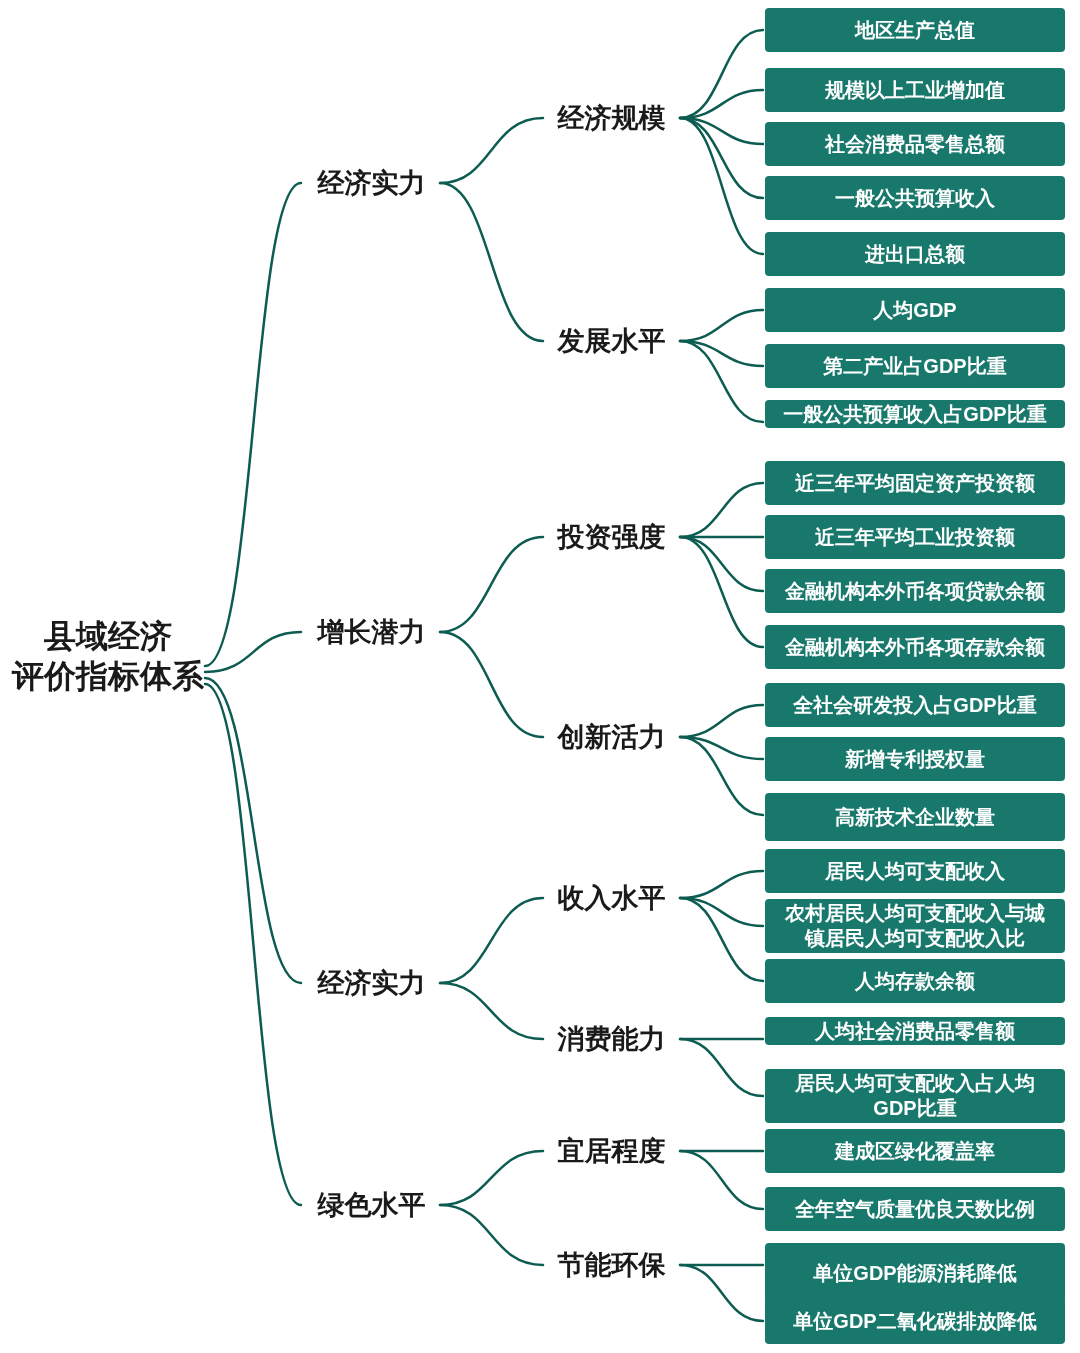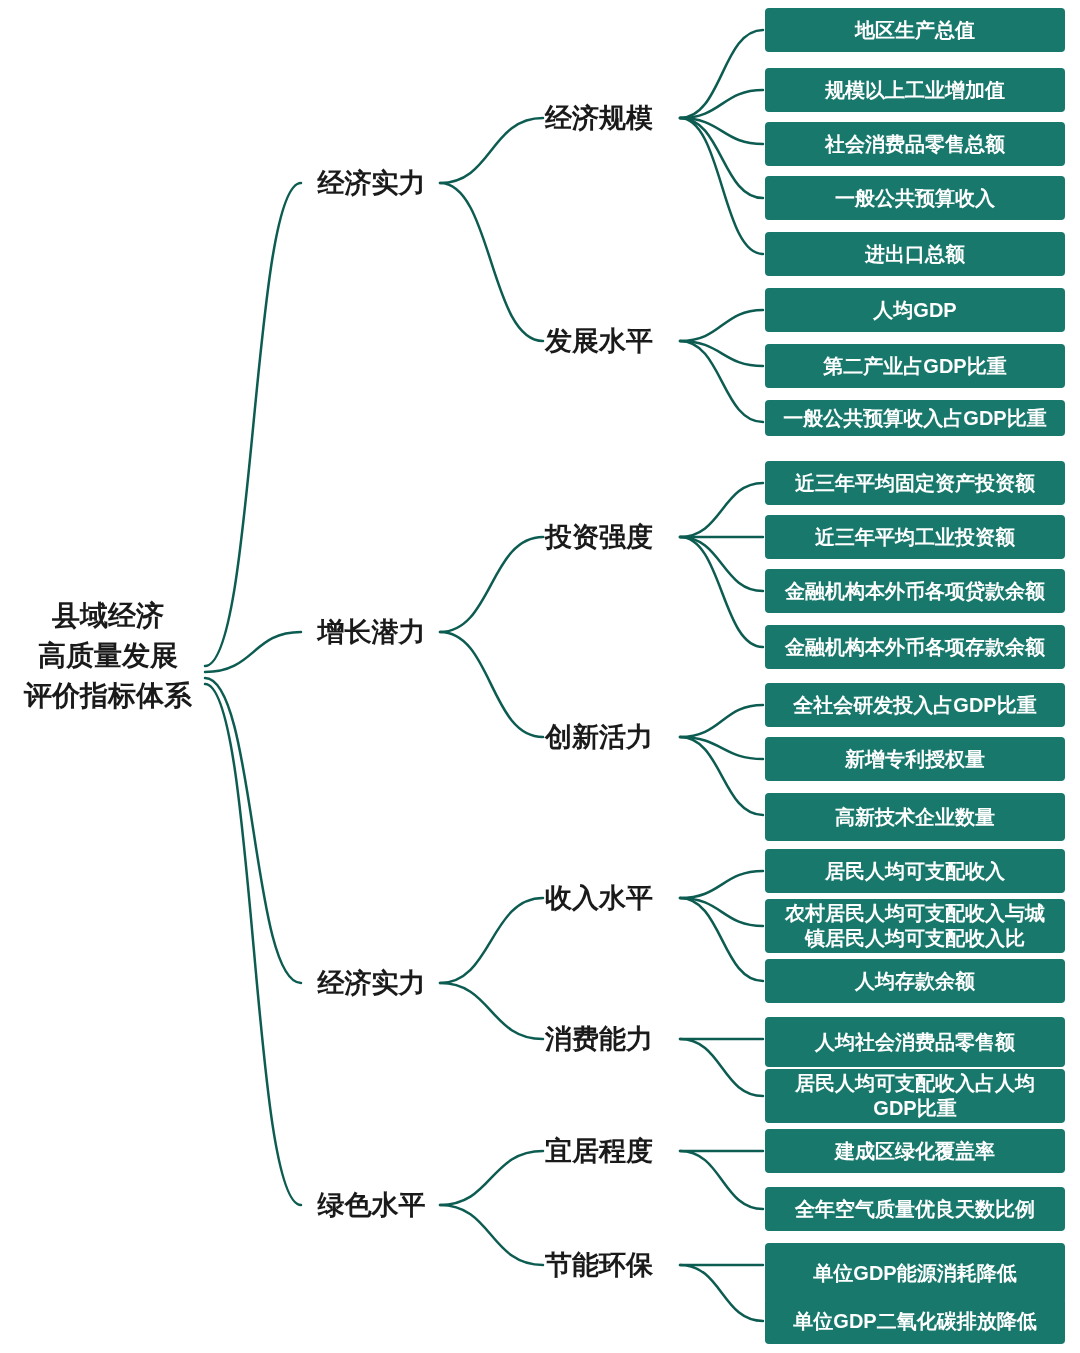--- a/index.html
+++ b/index.html
@@ -14,30 +14,30 @@
     position:relative;
     width:1080px;height:1353px;
     background:var(--page-bg);
     font-family:"Liberation Sans","DejaVu Sans",sans-serif;
     color:var(--label-color);
     overflow:hidden;
   }
   svg.connectors{position:absolute;left:0;top:0;width:1080px;height:1353px;}
   svg.connectors path{fill:none;stroke:var(--line-color);stroke-width:2.5;stroke-linecap:round;}
   .root{
-    position:absolute;left:10px;top:596px;width:196px;
-    text-align:center;font-size:28px;font-weight:bold;line-height:40px;
+    position:absolute;left:10px;top:616px;width:196px;
+    text-align:center;font-size:32px;font-weight:bold;line-height:40px;
   }
   .l1{
     position:absolute;left:303px;width:137px;
     font-size:27px;font-weight:bold;text-align:center;line-height:34px;
   }
   .l2{
     position:absolute;left:545px;width:133px;
-    font-size:27px;font-weight:bold;line-height:34px;
+    font-size:27px;font-weight:bold;text-align:center;line-height:34px;
   }
   .leaf{
     position:absolute;left:765px;width:300px;
     background:var(--box-bg);color:var(--box-text);
     display:flex;align-items:center;justify-content:center;
     text-align:center;font-weight:bold;font-size:20px;line-height:1.25;
     border-radius:4px;padding:0 16px;box-sizing:border-box;
   }
 </style>
 </head>
@@ -82,21 +82,20 @@
     <path d="M680 1039 C722 1039, 722 1039, 763 1039"></path>
     <path d="M680 1039 C722 1039, 722 1096, 763 1096"></path>
     <path d="M680 1151 C722 1151, 722 1151, 763 1151"></path>
     <path d="M680 1151 C722 1151, 722 1209, 763 1209"></path>
     <path d="M680 1265 C722 1265, 722 1265, 763 1265"></path>
     <path d="M680 1265 C722 1265, 722 1321, 763 1321"></path>
   </svg>
 
   <div class="root">
     <div>县域经济</div>
-    <div>高质量发展</div>
     <div>评价指标体系</div>
   </div>
 
   <div class="l1" style="top:166px">经济实力</div>
   <div class="l1" style="top:615px">增长潜力</div>
   <div class="l1" style="top:966px">经济实力</div>
   <div class="l1" style="top:1188px">绿色水平</div>
 
   <div class="l2" style="top:101px">经济规模</div>
   <div class="l2" style="top:324px">发展水平</div>
@@ -108,36 +107,36 @@
   <div class="l2" style="top:1248px">节能环保</div>
 
   <div class="leaf" style="top:8px;height:44px">地区生产总值</div>
   <div class="leaf" style="top:68px;height:44px">规模以上工业增加值</div>
   <div class="leaf" style="top:122px;height:44px">社会消费品零售总额</div>
   <div class="leaf" style="top:176px;height:44px">一般公共预算收入</div>
   <div class="leaf" style="top:232px;height:44px">进出口总额</div>
 
   <div class="leaf" style="top:288px;height:44px">人均GDP</div>
   <div class="leaf" style="top:344px;height:44px">第二产业占GDP比重</div>
-  <div class="leaf" style="top:400px;height:36px">一般公共预算收入占GDP比重</div>
+  <div class="leaf" style="top:400px;height:28px">一般公共预算收入占GDP比重</div>
 
   <div class="leaf" style="top:461px;height:44px">近三年平均固定资产投资额</div>
   <div class="leaf" style="top:515px;height:44px">近三年平均工业投资额</div>
   <div class="leaf" style="top:569px;height:44px">金融机构本外币各项贷款余额</div>
   <div class="leaf" style="top:625px;height:44px">金融机构本外币各项存款余额</div>
 
   <div class="leaf" style="top:683px;height:44px">全社会研发投入占GDP比重</div>
   <div class="leaf" style="top:737px;height:44px">新增专利授权量</div>
   <div class="leaf" style="top:793px;height:48px">高新技术企业数量</div>
 
   <div class="leaf" style="top:849px;height:44px">居民人均可支配收入</div>
   <div class="leaf" style="top:899px;height:54px">农村居民人均可支配收入与城镇居民人均可支配收入比</div>
   <div class="leaf" style="top:959px;height:44px">人均存款余额</div>
 
-  <div class="leaf" style="top:1017px;height:50px">人均社会消费品零售额</div>
+  <div class="leaf" style="top:1017px;height:28px">人均社会消费品零售额</div>
   <div class="leaf" style="top:1069px;height:54px">居民人均可支配收入占人均GDP比重</div>
 
   <div class="leaf" style="top:1129px;height:44px">建成区绿化覆盖率</div>
   <div class="leaf" style="top:1187px;height:44px">全年空气质量优良天数比例</div>
 
   <div class="leaf" style="top:1243px;height:60px">单位GDP能源消耗降低</div>
   <div class="leaf" style="top:1298px;height:46px">单位GDP二氧化碳排放降低</div>
 
 </div>
 

